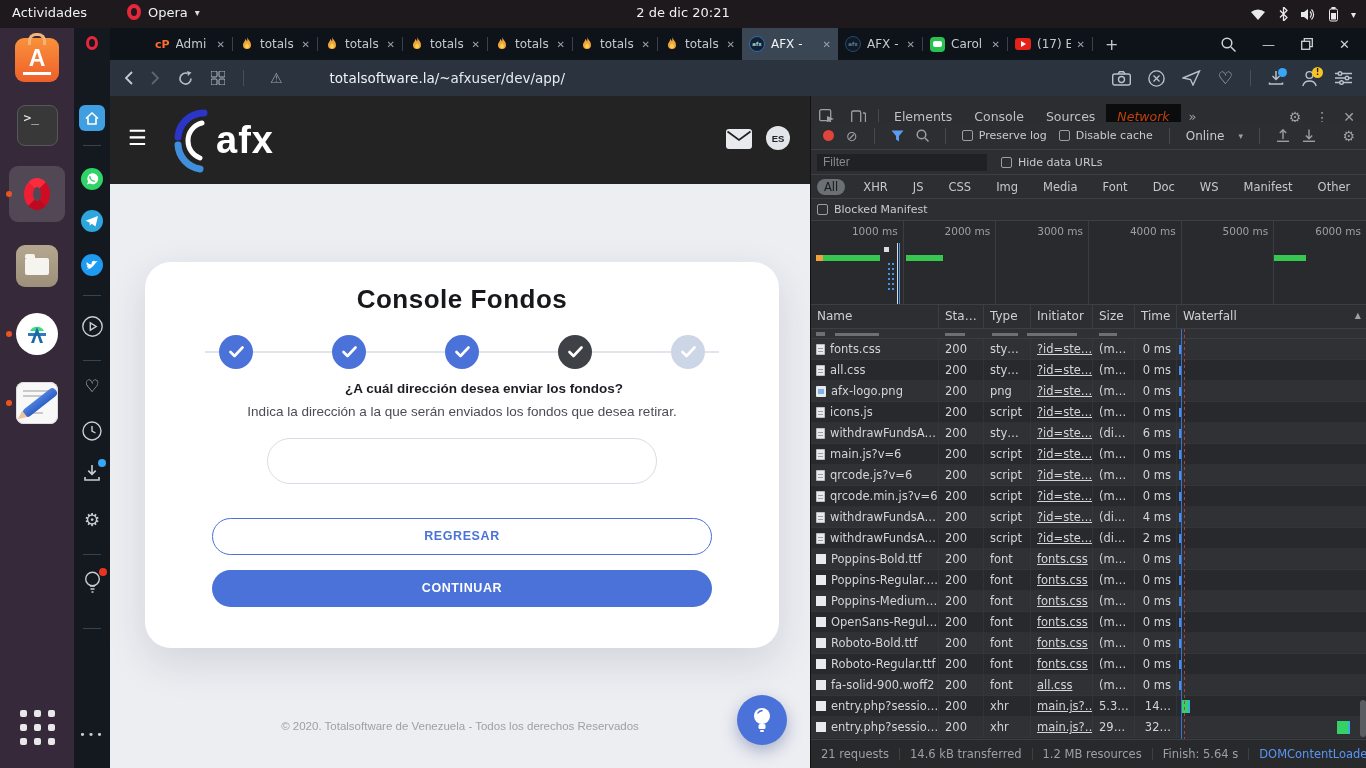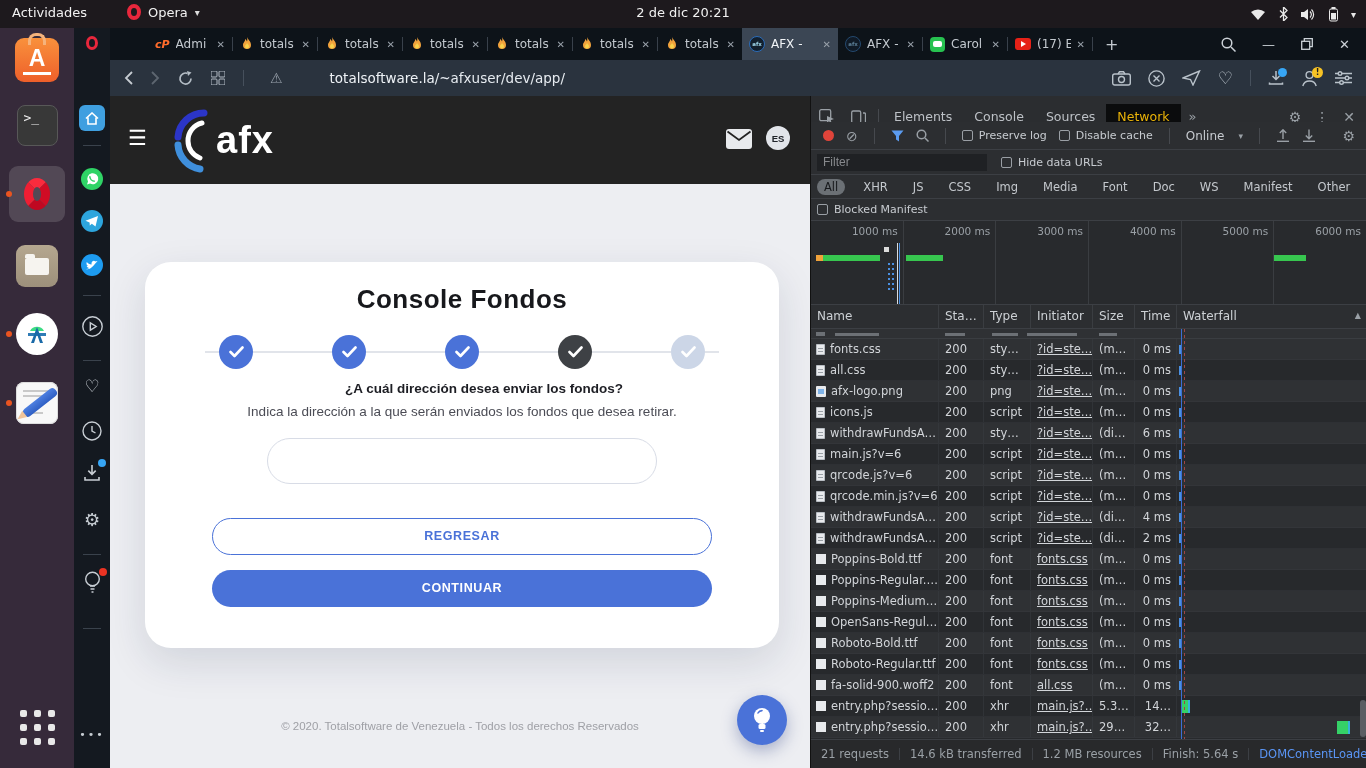--- a/index.html
+++ b/index.html
@@ -51,21 +51,21 @@
   .sb-dots { font-size:11px; letter-spacing:2px; }
 
   
   .tabstrip { position:absolute; left:110px; top:28px; width:1256px; height:32px; background:#0d1319; display:flex; align-items:stretch; padding-left:38px; }
   .tab { display:flex; align-items:center; gap:6px; width:84px; padding:0 7px; color:#c3c9cf; font-size:12px; flex:none; }
   .tab.active { background:#3b4654; color:#f2f5f8; width:96px; }
   .tab-title { flex:1; overflow:hidden; white-space:nowrap; }
   .tab-close { color:#9aa2ab; font-size:12px; }
   .tabsep { width:1px; height:14px; background:#39414b; align-self:center; flex:none; }
   .fav { flex:none; display:inline-flex; align-items:center; justify-content:center; }
-  .fav-cp { color:#ff6c2c; font-weight:bold; font-style:italic; font-size:11px; }
+  .fav-cp { color:#ff6c2c; font-weight:bold; font-size:11px; }
   .fav-flame svg { display:block; }
   .fav-afx { width:16px; height:16px; border-radius:50%; background:#13202e; border:1.5px solid #2b6cb8; font-size:5.5px; color:#9fd6ea; font-weight:bold; }
   .fav-afx.dim { border-color:#24496f; color:#5b7e96; background:#101a26; }
   .fav-chat { width:15px; height:15px; border-radius:4px; background:#27c250; position:relative; }
   .fav-chat:before { content:""; position:absolute; left:3px; top:4px; width:9px; height:6px; background:#fff; border-radius:2px; }
   .fav-yt { width:16px; height:12px; border-radius:3px; background:#e62117; position:relative; }
   .fav-yt:before { content:""; position:absolute; left:6px; top:3px; border-top:3px solid transparent; border-bottom:3px solid transparent; border-left:5px solid #fff; }
   .newtab { display:flex; align-items:center; padding:0 12px; color:#c3c9cf; font-size:16px; }
   .winctl { margin-left:auto; display:flex; align-items:center; gap:26px; padding-right:16px; color:#ccd2d8; }
   .winctl .g { font-size:13px; }
@@ -105,21 +105,21 @@
   .pg-footer { position:absolute; left:0; right:0; top:624px; text-align:center; font-size:11.5px; color:#9fa0a6; }
   .fab { position:absolute; left:627px; top:599px; width:50px; height:50px; border-radius:50%; background:#4a72d8; display:flex; align-items:center; justify-content:center; box-shadow:0 6px 16px rgba(40,60,130,0.35); }
 
   
   .devtools { position:absolute; left:810px; top:96px; width:556px; height:672px; background:#282a2d; border-left:1px solid #111; color:#cfd3d7; font-size:12px; }
   .dt-row { position:absolute; left:0; width:556px; border-bottom:1px solid #3c3f44; display:flex; align-items:center; }
   .dt-tabsrow { top:0; height:42px; background:#2b2d30; gap:0; }
   .dt-ticon { padding:0 8px; display:flex; }
   .dt-vsep { width:1px; height:16px; background:#46494e; margin:0 4px; }
   .dt-tab { padding:0 11px; height:26px; display:flex; align-items:center; color:#bdc1c6; font-size:12.5px; }
-  .dt-tab.active { background:#0b0c0d; color:#eab308; }
+  .dt-tab.active { background:#0b0c0d; color:#c2410c;font-style:italic; }
   .dt-more { color:#9aa0a6; padding:0 8px; font-size:13px; }
   .dt-tr-right { margin-left:auto; display:flex; align-items:center; gap:14px; padding-right:12px; color:#9aa0a6; }
   .dt-toolrow { top:26px; height:28px; background:#2c2e31; gap:12px; padding-left:12px; }
   .rec { width:11px; height:11px; border-radius:50%; background:#e0443a; }
   .gl { color:#9aa0a6; font-size:14px; line-height:1; }
   .dt-check { display:flex; align-items:center; gap:6px; color:#c7cbd0; font-size:11px; }
   .cbox { width:11px; height:11px; border:1.3px solid #9a9fa5; border-radius:2px; background:transparent; flex:none; }
   .dd { display:flex; align-items:center; gap:14px; color:#c7cbd0; }
   .dt-gear-right { margin-left:auto; padding-right:12px; }
   .dt-filterrow { top:54px; height:25px; background:#2c2e31; gap:14px; padding-left:6px; }

